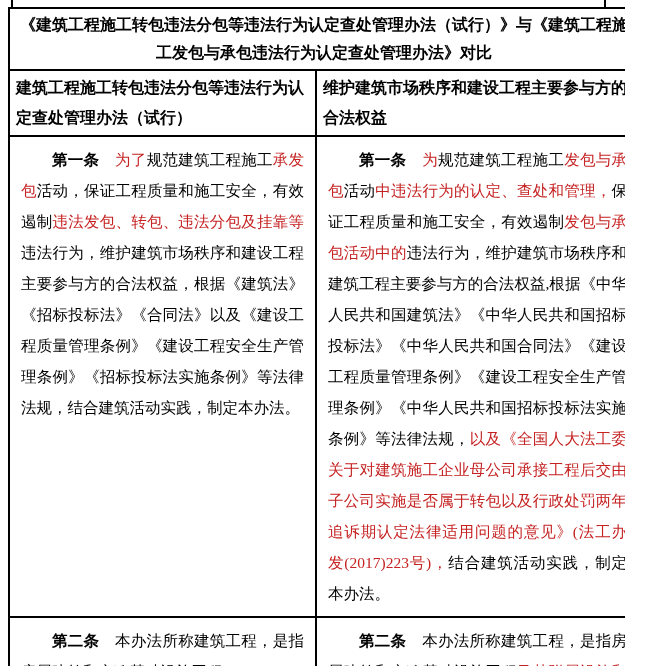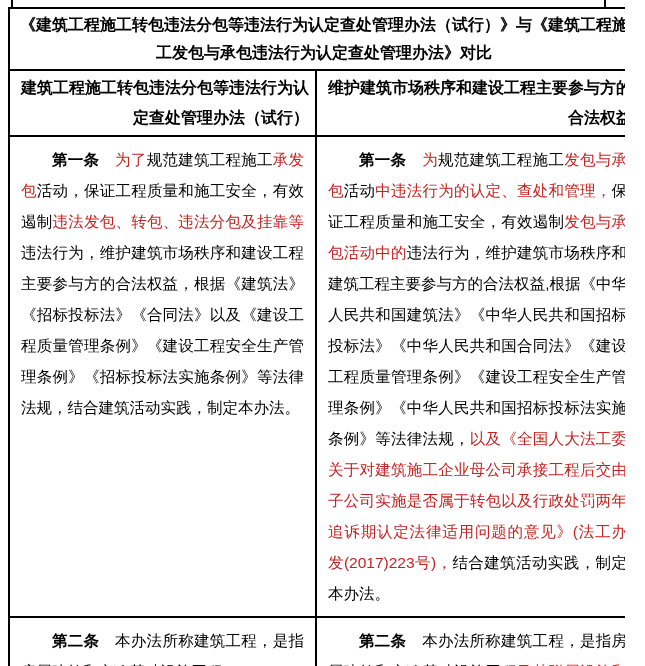--- a/index.html
+++ b/index.html
@@ -1,33 +1,33 @@
 <!DOCTYPE html>
 <html><head>
 <meta charset="utf-8">
 <style>
   html,body{margin:0;padding:0;background:#ffffff;}
   .page{
     position:relative;width:625px;height:666px;background:#ffffff;overflow:hidden;
-    font-family:Liberation Sans, sans-serif;color:#000;
+    font-family:Liberation Serif, serif;color:#000;
   }
   .tick{position:absolute;top:0;width:2px;height:8px;background:#000;}
   .tick-left{left:11px;}
   .tick-right{left:604px;}
   table.cmp{
     position:absolute;left:8px;top:7px;width:630px;
     border-collapse:collapse;table-layout:fixed;background:#fff;
   }
   table.cmp td{border:2px solid #000;overflow:hidden;}
   .title-cell{
     height:55px;text-align:center;vertical-align:middle;
     font-weight:bold;font-size:16px;line-height:28px;padding:2px 8px;
   }
   .head-cell{
-    height:60px;text-align:right;vertical-align:middle;
+    height:60px;text-align:left;vertical-align:middle;
     font-weight:bold;font-size:16px;line-height:30px;padding:2px 6px;
   }
   .body-cell{vertical-align:top;padding:3px 7px;}
   .row-a1 .body-cell{height:430px;}
   .row-a2 .body-cell{height:84px;}
   .para{
     margin:4px;font-size:15.5px;line-height:31px;
     text-align:justify;text-justify:inter-ideograph;text-indent:2em;
   }
 </style>

